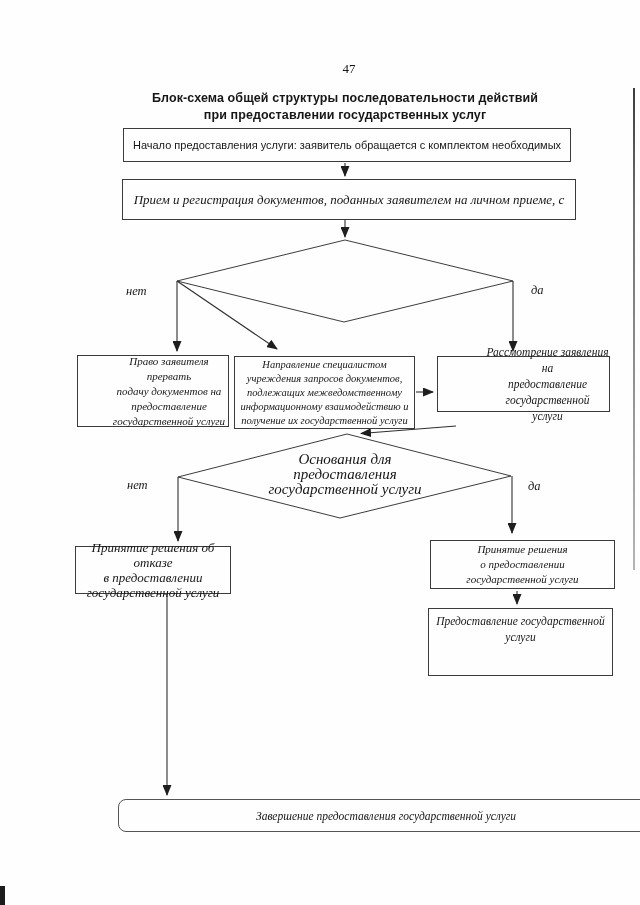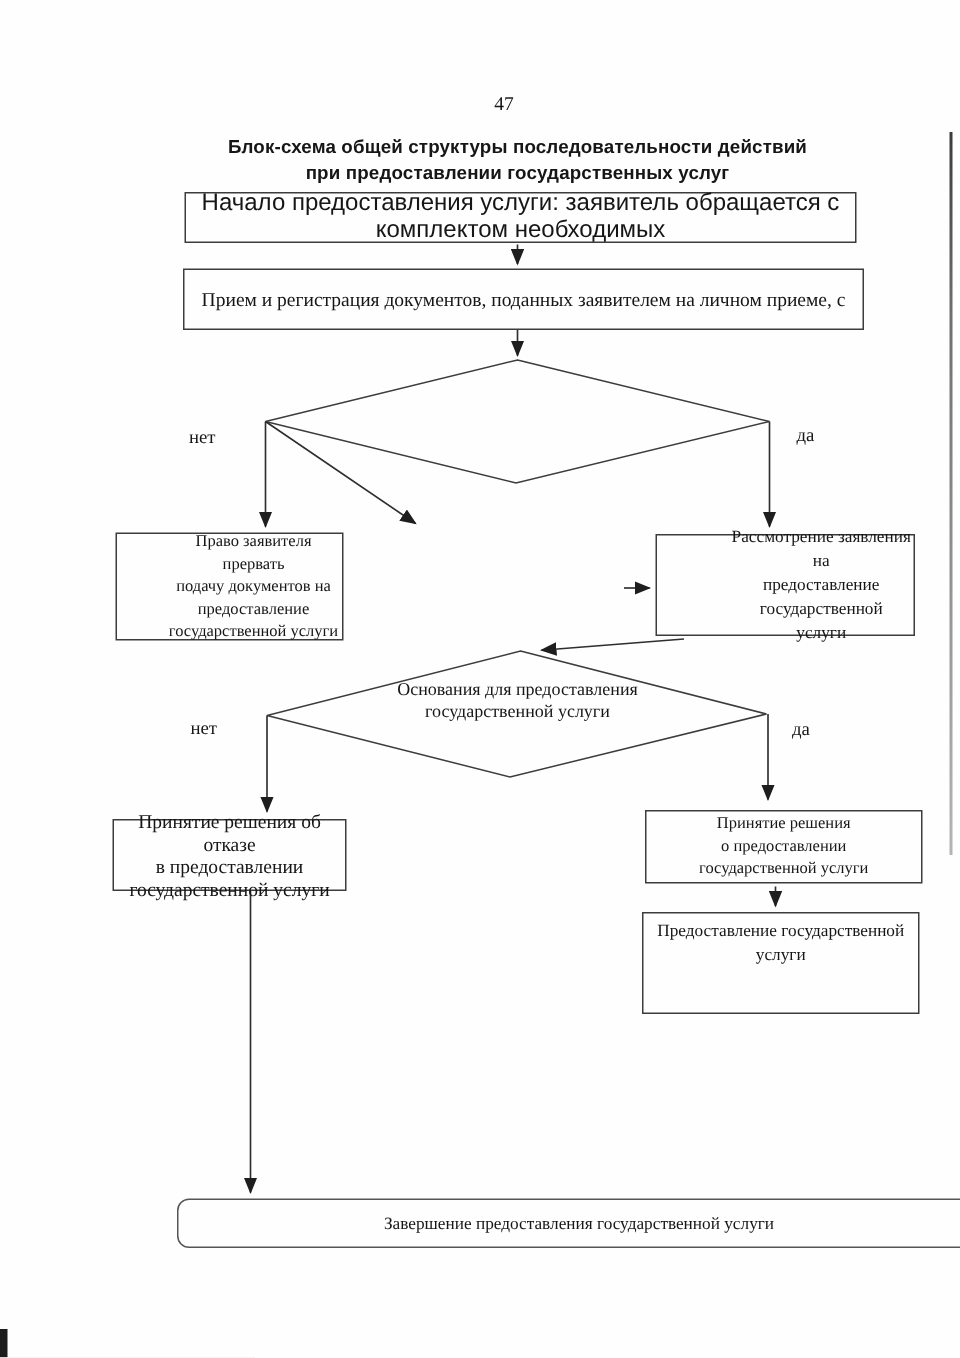--- a/index.html
+++ b/index.html
@@ -1,52 +1,52 @@
 <!DOCTYPE html>
 <html><head>
 <meta charset="utf-8">
 <style>
   html,body{margin:0;padding:0;background:#e9e9e9;}
   .page{
     position:relative;width:640px;height:905px;margin:0 auto;
     background:#fefefe;overflow:hidden;color:#161616;
   }
   .abs{position:absolute;}
-  .serif{font-family:"Liberation Serif",serif;}
+  .serif{font-family:"Liberation Serif",serif;font-style:italic;}
   .sans{font-family:"Liberation Sans",sans-serif;}
   .page-number{
-    left:312px;top:61px;width:48px;text-align:center;
+    left:325px;top:61px;width:48px;text-align:center;
     font-size:13px;font-family:"Liberation Serif",serif;
   }
   .title{
     left:35px;top:90px;width:620px;text-align:center;
     font-family:"Liberation Sans",sans-serif;font-weight:bold;
     font-size:12.5px;line-height:17px;white-space:pre-line;
     letter-spacing:0.1px;
   }
   .box{
     position:absolute;border:1.2px solid #3c3c3c;background:#fefefe;
     display:flex;align-items:center;justify-content:center;
     text-align:center;box-sizing:border-box;
   }
   .node-label{white-space:pre-line;}
   .lbl{position:absolute;white-space:pre-line;text-align:center;}
   .svg-layer{position:absolute;left:0;top:0;}
-  .box-start{left:123px;top:128px;width:448px;height:34px;font-size:16px;}
+  .box-start{left:123px;top:128px;width:448px;height:34px;font-size:11px;}
   .box-reception{left:122px;top:179px;width:454px;height:41px;font-size:13px;}
   .d1-label{left:255px;top:256px;width:180px;font-size:11px;line-height:15px;}
-  .d2-label{left:250px;top:452px;width:190px;font-size:12px;line-height:15px;}
+  .d2-label{left:250px;top:452px;width:190px;font-size:15px;line-height:15px;}
   .edge-label{font-size:12.5px;}
   .no1{left:126px;top:284px;}
   .yes1{left:531px;top:283px;}
   .no2{left:127px;top:478px;}
   .yes2{left:528px;top:479px;}
   .box-right-to-stop{left:77px;top:355px;width:152px;height:72px;font-size:11px;line-height:15px;padding-left:32px;}
   .box-requests{left:234px;top:356px;width:181px;height:73px;font-size:10.5px;line-height:14px;border-width:1.4px;}
-  .box-review{left:437px;top:356px;width:173px;height:68px;font-size:11.5px;line-height:16px;padding-left:48px;}
+  .box-review{left:437px;top:356px;width:173px;height:56px;font-size:11.5px;line-height:16px;padding-left:48px;}
   .box-refusal{left:75px;top:546px;width:156px;height:48px;font-size:13px;line-height:15px;}
   .box-approval{left:430px;top:540px;width:185px;height:49px;font-size:11px;line-height:15px;}
   .box-provision{left:428px;top:608px;width:185px;height:68px;font-size:11.5px;line-height:16px;align-items:flex-start;padding-top:4px;}
   .box-end{left:118px;top:799px;width:536px;height:33px;font-size:11.5px;border-radius:8px;border-color:#555;}
   .artifact-line{
     left:633px;top:88px;width:2px;height:482px;
     background:linear-gradient(#3c3c3c 0%,#6f6f6f 25%,#9a9a9a 70%,#b5b5b5 100%);
   }
   .artifact-corner{left:0px;top:886px;width:5px;height:19px;background:#1c1c1c;}
 </style>
@@ -100,20 +100,27 @@
   <div class="abs lbl serif edge-label no1">нет</div>
   <div class="abs lbl serif edge-label yes1">да</div>
 
   <div class="box serif box-right-to-stop">
     <span class="node-label">Право заявителя прервать
 подачу документов на
 предоставление
 государственной услуги</span>
   </div>
 
+  <div class="box serif box-requests">
+    <span class="node-label">Направление специалистом
+учреждения запросов документов,
+подлежащих межведомственному
+информационному взаимодействию и
+получение их государственной услуги</span>
+  </div>
 
   <div class="box serif box-review">
     <span class="node-label">Рассмотрение заявления на
 предоставление государственной
 услуги</span>
   </div>
 
   <div class="abs lbl serif d2-label">Основания для предоставления
 государственной услуги</div>
 

